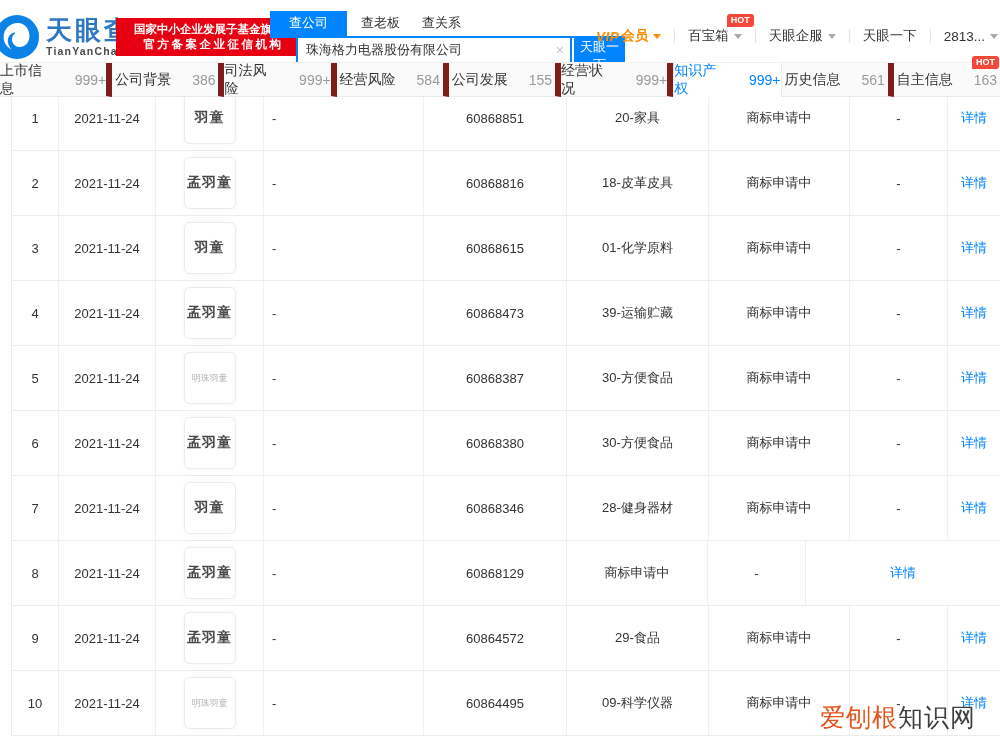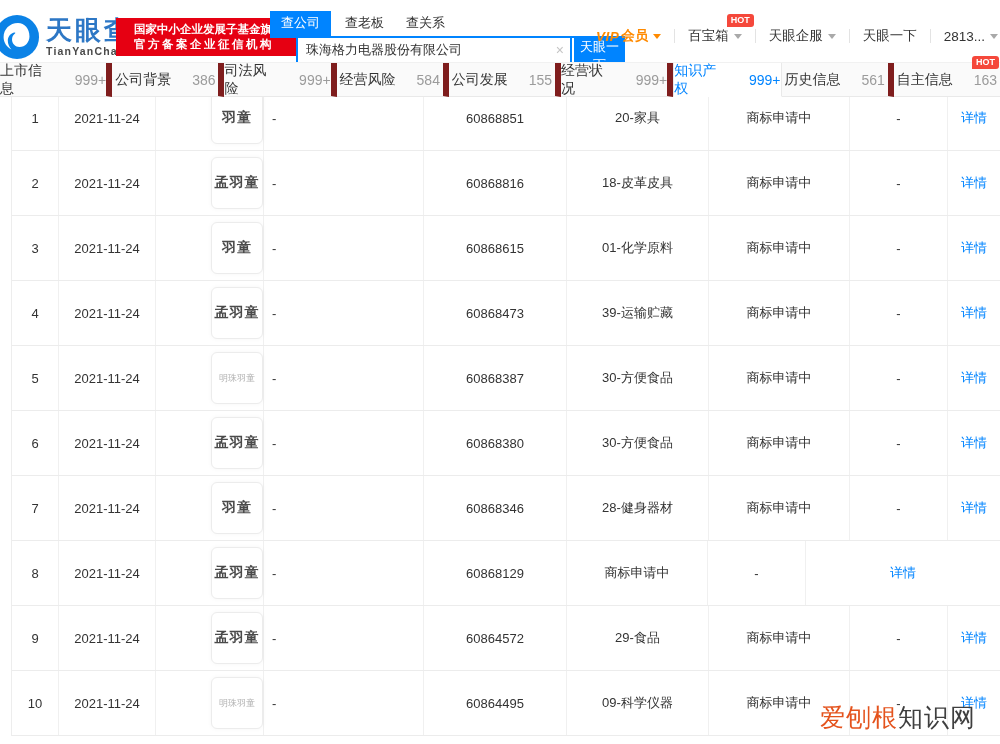--- a/index.html
+++ b/index.html
@@ -9,26 +9,26 @@
 
   
   .header { position:absolute; top:0; left:0; right:0; height:62px; background:#fff; }
   .logo-wrap { position:absolute; left:-6px; top:14px; display:flex; align-items:center; }
   .logo-icon { width:46px; height:46px; flex:none; }
   .logo-text { margin-left:6px; }
   .brand { font-size:26px; font-weight:700; color:#2d77c5; letter-spacing:3px; line-height:26px; }
   .domain { font-size:10.5px; font-weight:700; color:#4a4a4a; letter-spacing:1.2px; margin-top:2px; }
   .gov-badge { position:absolute; left:116px; top:18px; background:#e60012; color:#fff;
     padding:4px 18px; font-size:11.5px; line-height:15px; font-weight:700; }
-  .gov-badge .l2 { letter-spacing:2.5px; }
+  .gov-badge .l2 { letter-spacing:2.5px;text-align:right; }
 
   .search-area { position:absolute; left:270px; top:11px; width:355px; }
   .search-tabs { display:flex; align-items:flex-end; border-bottom:2px solid #0084ff; }
   .stab { font-size:13px; color:#333; padding:3px 0 4px; margin-right:22px; cursor:pointer; }
-  .stab.active { background:#0084ff; color:#fff; padding:3px 11px 4px; margin-right:14px; }
+  .stab.active { background:#0084ff; color:#fff; padding:3px 19px 4px; margin-right:14px; }
   .search-row { display:flex; margin-top:0; }
   .search-input-wrap { position:relative; width:344px;padding-left:26px; }
   .search-input { width:100%; height:26px; border:2px solid #0084ff; border-top:none;
     font-size:13px; color:#333; padding:0 26px 0 8px; outline:none;
     font-family:"Liberation Sans","DejaVu Sans",sans-serif; }
   .clear-x { position:absolute; right:8px; top:4px; color:#c4c4c4; font-size:14px; cursor:pointer; }
   .search-btn { width:59px; height:26px; margin-left:2px; background:#0084ff; color:#fff;
     border:none; font-size:13px; cursor:pointer; font-family:inherit; }
 
   .top-nav { position:absolute; right:2px; top:27px; display:flex; align-items:center; white-space:nowrap; }
@@ -55,21 +55,21 @@
   .tab.active .tab-label, .tab.active .tab-count { color:#0084ff; }
   .tab-hot { position:absolute; top:-7px; right:1px; }
 
   
   .table-wrap { position:absolute; top:97px; left:11px; right:0; height:639px;
     overflow:hidden; border-left:1px solid #ededed; }
   .table-inner { margin-top:-11px; }
   .trow { display:flex; align-items:stretch; height:65px; border-bottom:1px solid #ececec; background:#fff; }
   .cell { display:flex; align-items:center; justify-content:center;
     border-right:1px solid #f0f0f0; font-size:13px; color:#333; }
-  .c-no{width:47px;} .c-date{width:97px;} .c-mark{width:108px;justify-content:flex-end;}
+  .c-no{width:47px;} .c-date{width:97px;} .c-mark{width:108px;}
   .c-d1{width:160px; justify-content:flex-start; padding-left:8px;}
   .c-reg{width:143px;} .c-cat{width:142px;} .c-status{width:141px;} .c-d2{width:98px;}
   .c-act{flex:1; border-right:none;}
   .markbox { width:52px; height:52px; border:1px solid #ececec; border-radius:6px; background:#fff;
     display:flex; align-items:center; justify-content:center; box-shadow:0 0 5px rgba(0,0,0,0.04); cursor:pointer; }
   .marktext { font-size:14px; font-weight:600; color:#4a4a4a; letter-spacing:1px; }
   .marktext.mark-light { font-size:9px; color:#b3b3b3; font-weight:400; letter-spacing:0; }
   .detail-link { color:#0084ff; cursor:pointer; }
 
   

